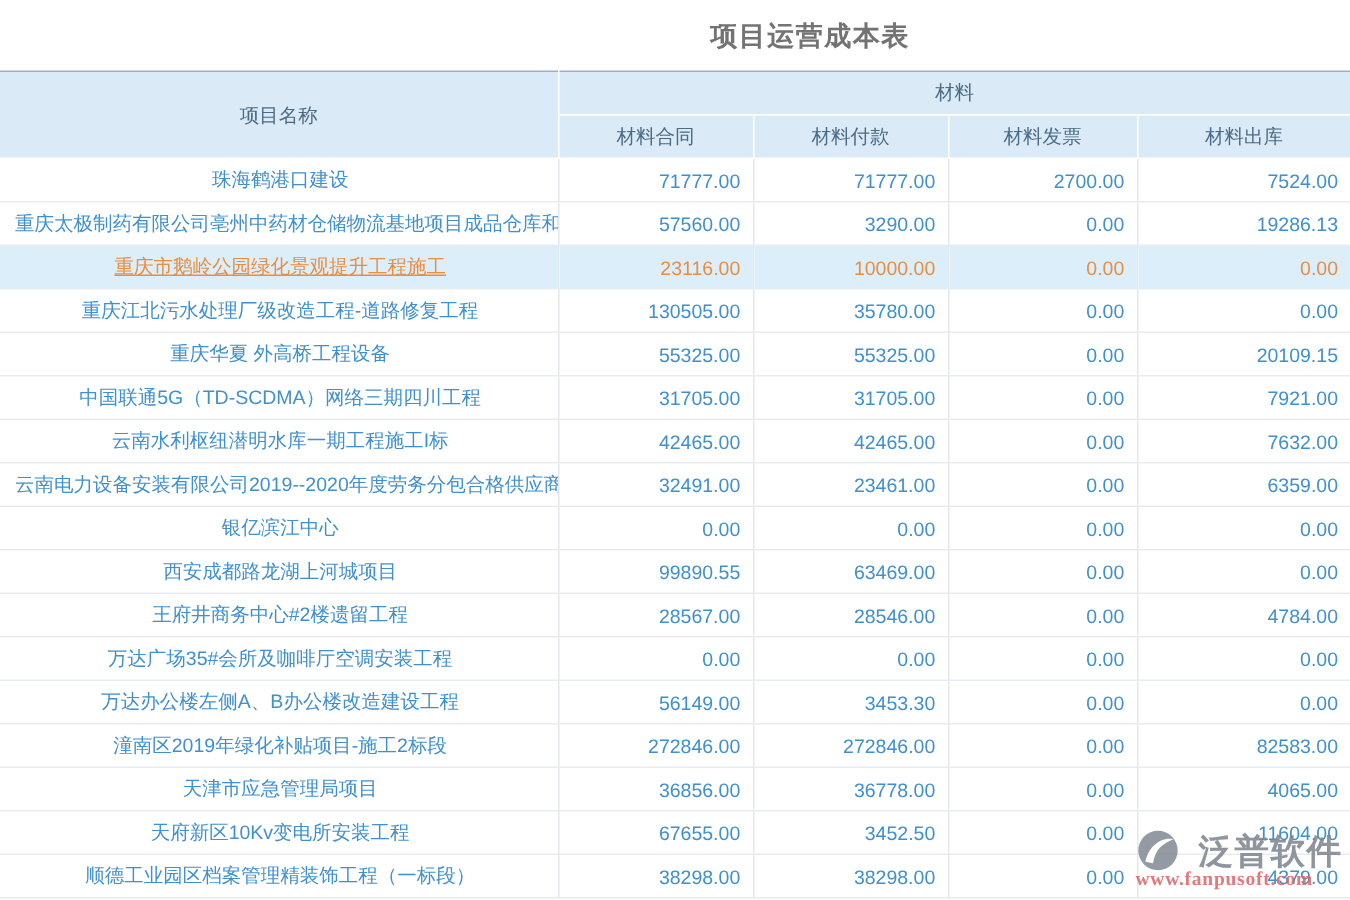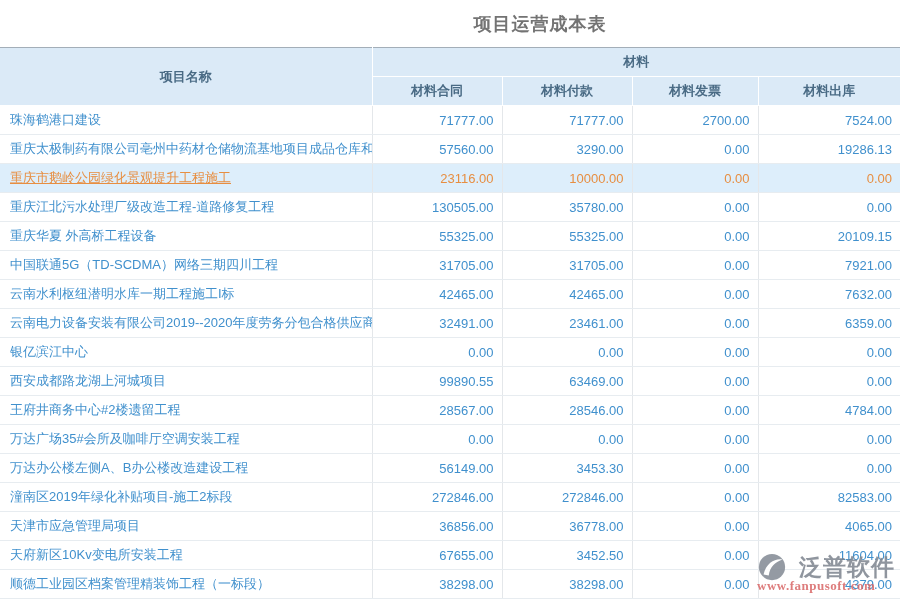--- a/index.html
+++ b/index.html
@@ -17,36 +17,36 @@
   .title-bar h1 {
     font-size:18px; font-weight:bold; color:#737373;
     letter-spacing:1px;
   }
   table.cost-table {
     width:900px; border-collapse:collapse; table-layout:fixed;
     border-top:1px solid #a3aeb8;
   }
   thead th {
     background:#dbeaf7; color:#4a6b85;
-    font-weight:bold; font-size:13px;
+    font-weight:normal; font-size:13px;
     height:29px; text-align:center;
     border:1px solid #ffffff;
     border-top:none;
   }
   thead tr:first-child th:first-child { border-left:none; }
   thead th:last-child { border-right:none; }
   tbody td {
     height:29px; font-size:13px; color:#4090cd;
     border-bottom:1px solid #e7ecf0;
     border-right:1px solid #e4e7ea;
     padding:0 8px; white-space:nowrap; overflow:hidden;
     background:#fff;
   }
   tbody td:last-child { border-right:none; }
-  tbody td.name { text-align:left; padding-left:10px; }
+  tbody td.name { text-align:center; padding-left:10px; }
   tbody td.num  { text-align:right; }
   tbody tr.hl td { background:#ddeefb; color:#e78e41; }
   tbody tr.hl td.name { text-decoration:underline; }
   .watermark {
     position:absolute; right:3px; bottom:6px; z-index:5;
     width:140px; opacity:0.88; pointer-events:none;
   }
   .wm-row1 { display:flex; align-items:center; }
   .wm-logo { width:30px; height:30px; flex:0 0 30px; }
   .wm-brand {

